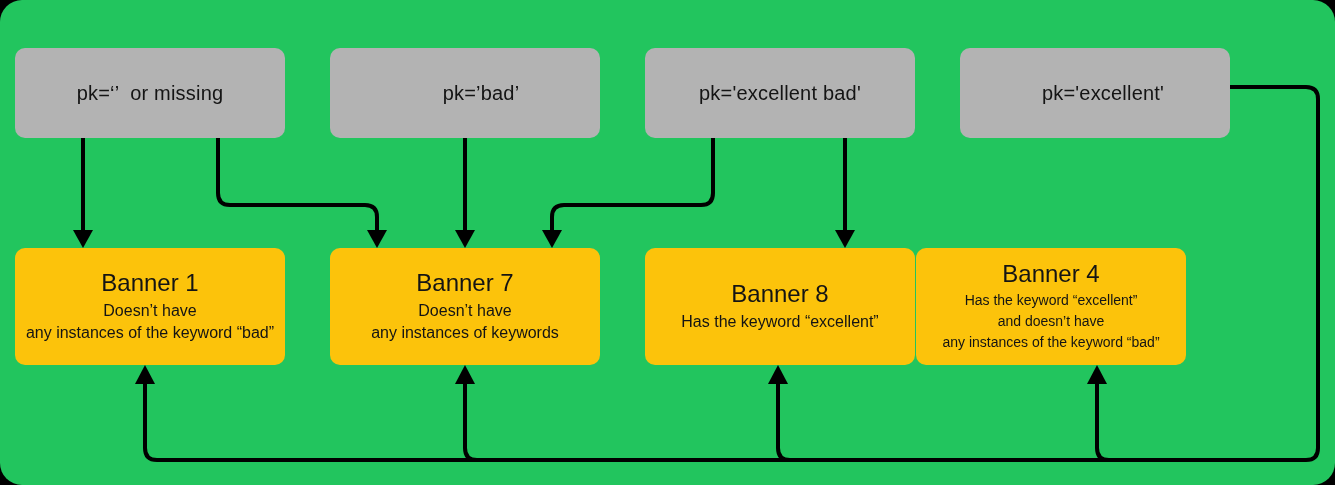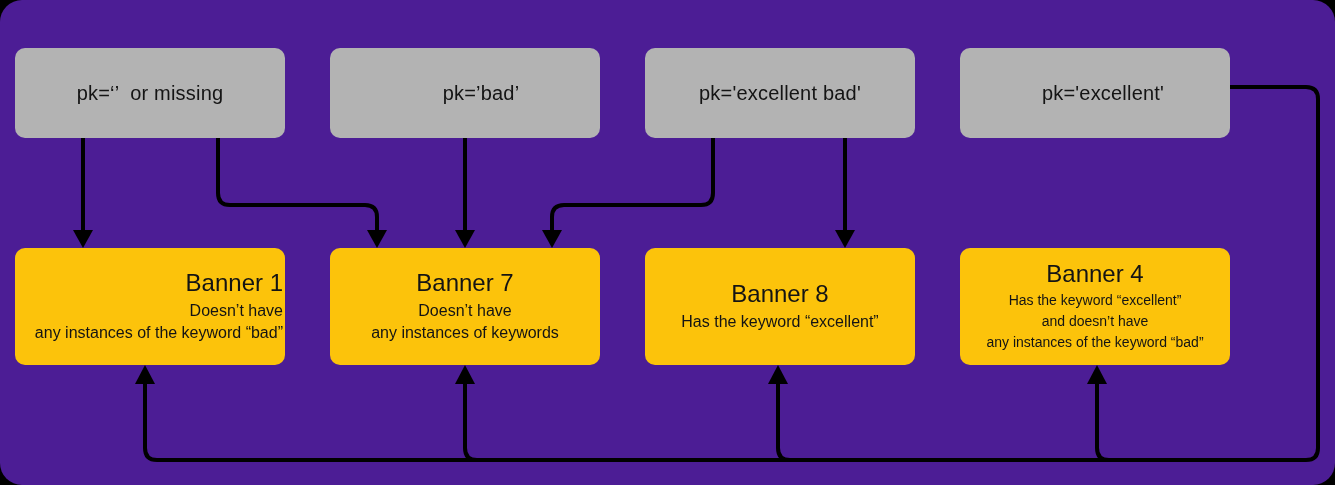--- a/index.html
+++ b/index.html
@@ -1,19 +1,19 @@
 <!DOCTYPE html>
 <html><head>
 <meta charset="utf-8">
 <style>
   html,body{margin:0;padding:0;background:#000;}
   .canvas{
     position:relative;
     width:1335px;height:485px;
-    background:#4c1d95;
+    background:#22c55e;
     border-radius:22px;
     overflow:hidden;
     font-family:"Liberation Sans",sans-serif;
     color:#141414;
   }
   .connectors{position:absolute;left:0;top:0;width:1335px;height:485px;}
   .node{
     position:absolute;
     display:flex;flex-direction:column;
     align-items:center;justify-content:center;
@@ -30,21 +30,21 @@
   .source .src-label{white-space:pre;}
   .banner{
     background:#fcc30b;
     width:270px;height:117px;top:248px;
     padding:4px 2px;
   }
   .banner-title{font-size:24px;line-height:1.2;margin-bottom:2px;}
   .banner-line{font-size:16px;line-height:1.38;}
   .banner--small .banner-line{font-size:14px;line-height:1.5;}
   .s1{left:15px;} .s2{left:330px;padding-left:32px;} .s3{left:645px;} .s4{left:960px;padding-left:16px;}
-  .b1{left:15px;align-items:flex-end;} .b2{left:330px;} .b3{left:645px;} .b4{left:960px;}
+  .b1{left:15px;} .b2{left:330px;} .b3{left:645px;} .b4{left:916px;}
   .edge-line{fill:none;stroke:#000;stroke-width:4;stroke-linecap:butt;stroke-linejoin:round;}
   .edge-head{fill:#000;stroke:none;}
 </style>
 </head>
 <body>
 
 <div class="canvas">
 
   <svg class="connectors" viewBox="0 0 1335 485" xmlns="http://www.w3.org/2000/svg">
 

